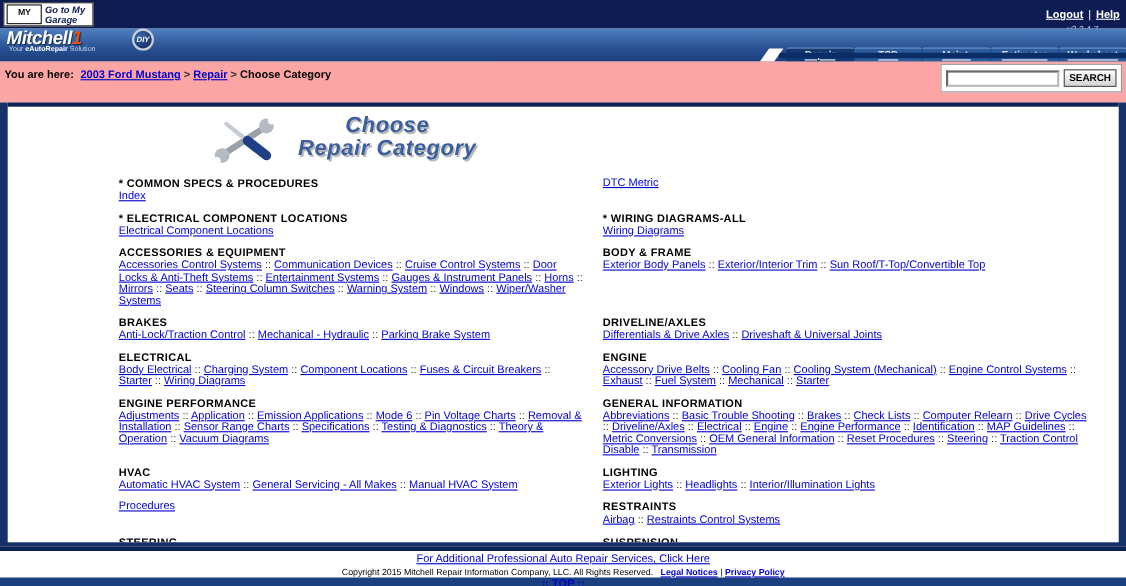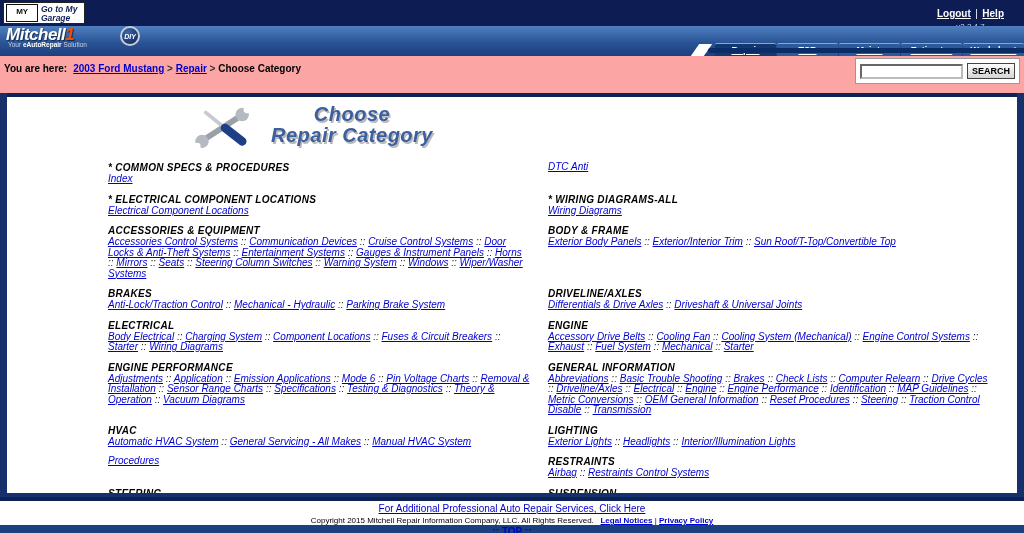--- a/index.html
+++ b/index.html
@@ -9,21 +9,21 @@
 
   
   .topbar { height:26px; background:#0d1c52; position:relative; }
   .mycars-box { position:absolute; left:3px; top:2px; height:22px; background:#fff; border:1px solid #222;
                 display:flex; align-items:stretch; padding:1px 2px; z-index:5; }
   .plate { border:1px solid #111; width:32px; display:flex; flex-direction:column; overflow:hidden; }
   .plate-top { height:4px; background:#3a67a8; }
   .plate-label { font-size:8px; font-weight:bold; color:#111; text-align:center; line-height:13px; letter-spacing:-0.3px; }
   .garage-label { font-size:8.5px; font-weight:bold; font-style:italic; color:#0d1c52; line-height:9px;
                   padding:1px 2px 0 3px; width:44px; }
-  .top-right { position:absolute; right:20px; top:3px; text-align:center; }
+  .top-right { position:absolute; right:6px; top:3px; text-align:center; }
   .top-right a { color:#fff; font-size:10px; font-weight:bold; }
   .top-right .pipe { color:#fff; font-size:10px; }
   .version { color:#c6d0ea; font-size:8px; margin-top:1px; }
 
   
   .logobar { height:30px; background:linear-gradient(180deg,#4f7fc0 0%, #2a5496 55%, #1b3e7e 100%); position:relative; }
   .brand { position:absolute; left:6px; top:-1px; color:#fff; font-weight:bold; font-style:italic; font-size:17px;
            text-shadow:1px 1px 1px rgba(0,0,0,0.55); letter-spacing:-0.5px; z-index:3;}
   .brand .one { color:#e8500c; }
   .tagline { position:absolute; left:8px; top:15px; font-size:6.5px; color:#c8d2e8; z-index:3; }
@@ -54,21 +54,21 @@
   .search-btn { font-size:9px; font-weight:bold; color:#000; background:linear-gradient(#fdfdfd,#d4d4d4);
                 border:1px solid #444; padding:2px 4px; cursor:pointer; font-family:"Liberation Sans",sans-serif; }
 
   
   .main-outer { background:#15306b; padding:0 7px; height:404px; }
   .panel { background:#fff; border-top:4px solid #0d2256; height:400px; overflow:hidden; }
   .title-block { display:flex; align-items:flex-start; margin:7px 0 0 186px; height:50px; }
   .title-text { margin-left:16px; font-style:italic; font-weight:bold; color:#3c5f9f; font-size:20px;
                 line-height:21px; text-shadow:1.5px 1.5px 0 #b9b9b9; letter-spacing:0.5px;text-align:center; }
 
-  .category-grid { margin:8px 0 0 101px; display:grid; grid-template-columns:440px 462px;font-style:italic; }
+  .category-grid { margin:8px 0 0 101px; display:grid; grid-template-columns:440px 462px; }
   .cat-cell { padding-right:18px; }
   .cat-heading { font-size:10px; font-weight:bold; color:#000; letter-spacing:0.3px; margin-bottom:1px; }
   .cat-links { font-size:10px; line-height:10.5px; margin-bottom:9px; }
   .cat-link { font-size:10px; }
   .cat-sep { color:#222; }
 
   
   .footer-sep { height:4px; background:#0d2256; }
   .footer { background:#fff; text-align:center; height:24px; padding-top:2px; }
   .footer-promo { font-size:10px; }
@@ -143,21 +143,21 @@
         <div>Choose</div>
         <div>Repair Category</div>
       </div>
     </div>
     <div class="category-grid">
         <div class="cat-cell">
           <div class="cat-heading">* COMMON SPECS &amp; PROCEDURES</div>
           <div class="cat-links"><a href="#" class="cat-link">Index</a></div>
         </div>
         <div class="cat-cell">
-          <div class="cat-links"><a href="#" class="cat-link">DTC Anti</a></div>
+          <div class="cat-links"><a href="#" class="cat-link">DTC Metric</a></div>
         </div>
         <div class="cat-cell">
           <div class="cat-heading">* ELECTRICAL COMPONENT LOCATIONS</div>
           <div class="cat-links"><a href="#" class="cat-link">Electrical Component Locations</a></div>
         </div>
         <div class="cat-cell">
           <div class="cat-heading">* WIRING DIAGRAMS-ALL</div>
           <div class="cat-links"><a href="#" class="cat-link">Wiring Diagrams</a></div>
         </div>
         <div class="cat-cell">

